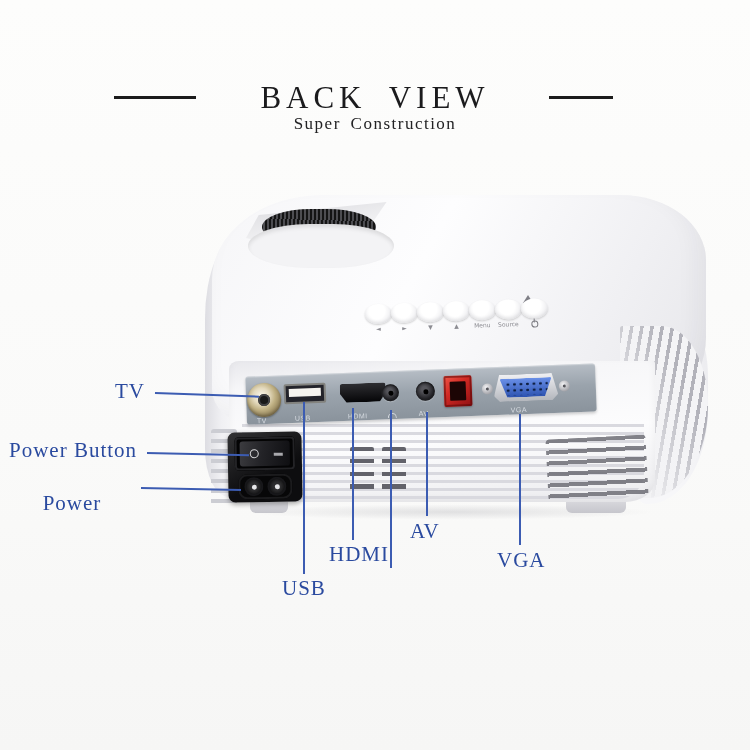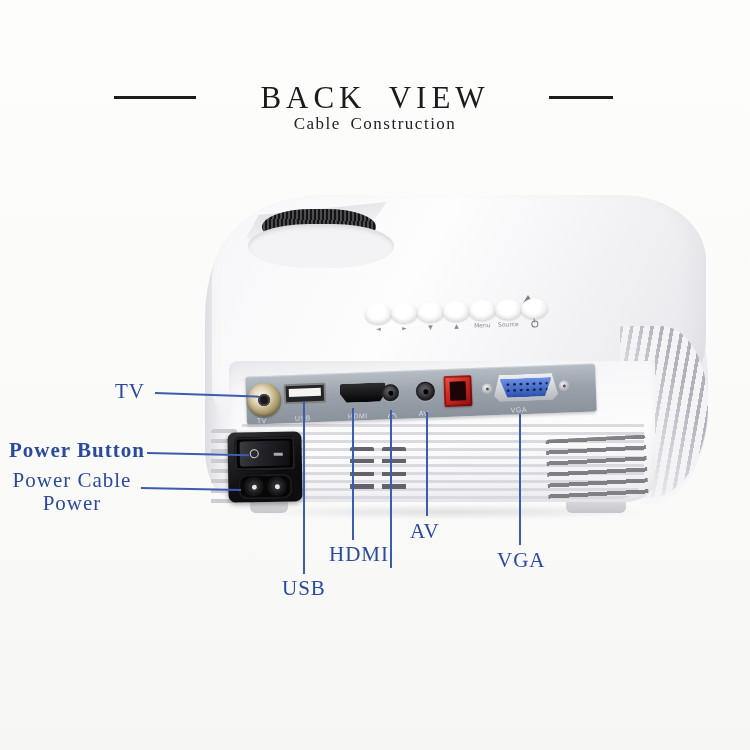--- a/index.html
+++ b/index.html
@@ -157,21 +157,21 @@
   .inlet-hole { top:3px; width:19px; height:19px; border-radius:50%;
     background:radial-gradient(circle,#2c2c2e 0 30%, #0a0a0b 70%);
     box-shadow:inset 0 0 0 2px #17171a; }
   .inlet-hole::after { content:""; position:absolute; left:50%; top:50%; width:5px; height:5px;
     transform:translate(-50%,-50%); border-radius:50%; background:#e6e6e8; }
   .hole-l { left:6px; } .hole-r { left:29px; }
 
   
   .ann { z-index:10; color:#2a4a9f; font-size:21px; letter-spacing:1px; white-space:nowrap; }
   .ann-tv { left:115px; top:379px; }
-  .ann-power-button { left:9px; top:438px;font-weight:bold; }
+  .ann-power-button { left:9px; top:438px; }
   .ann-power-cable { left:4px; top:469px; width:136px; text-align:center;
     line-height:23px; white-space:normal; }
   .ann-usb { left:282px; top:576px; }
   .ann-hdmi { left:329px; top:542px; }
   .ann-audio { left:348px; top:571px; }
   .ann-av { left:410px; top:519px; }
   .ann-vga { left:497px; top:548px; }
   .ann-line { z-index:9; background:#3c5cb2; }
   .ln-h { height:2px; transform-origin:left center; }
   .ln-v { width:2px; }
@@ -185,21 +185,21 @@
   .ln-vga { left:519px; top:414px; height:131px; }
 </style>
 </head>
 <body>
 
 <div class="canvas">
 
   <div class="abs rule rule-left"></div>
   <div class="abs title">BACK VIEW</div>
   <div class="abs rule rule-right"></div>
-  <div class="abs subtitle">Cable Construction</div>
+  <div class="abs subtitle">Super Construction</div>
 
   <div class="abs ground-shadow"></div>
   <div class="abs left-edge"></div>
   <div class="abs foot foot-left"></div>
   <div class="abs foot foot-right"></div>
   <div class="abs right-body"></div>
   <div class="abs top-face"></div>
   <div class="abs focus-notch"></div>
   <div class="abs focus-wheel"></div>
   <div class="abs focus-mask"></div>
@@ -283,21 +283,21 @@
   <div class="abs ann-line ln-h ln-pc"></div>
   <div class="abs ann-line ln-v ln-usb"></div>
   <div class="abs ann-line ln-v ln-hdmi"></div>
   <div class="abs ann-line ln-v ln-audio"></div>
   <div class="abs ann-line ln-v ln-av"></div>
   <div class="abs ann-line ln-v ln-vga"></div>
 
   <div class="abs ann ann-tv">TV</div>
   <div class="abs ann ann-power-button">Power Button</div>
   <div class="abs ann ann-power-cable">
-    <span>Power Cable</span><br>
+    <br>
     <span>Power</span>
   </div>
   <div class="abs ann ann-usb">USB</div>
   <div class="abs ann ann-hdmi">HDMI</div>
   <div class="abs ann ann-av">AV</div>
   <div class="abs ann ann-vga">VGA</div>
 
 </div>
 
 </body></html>

